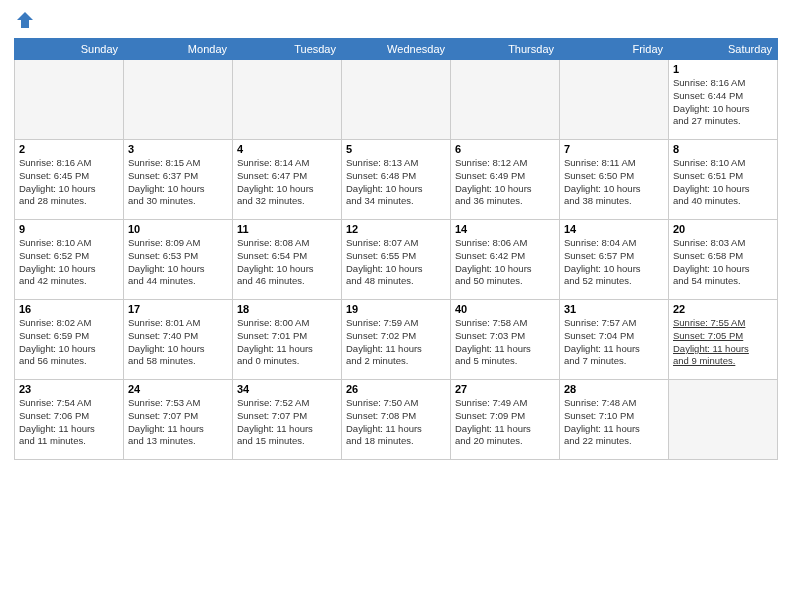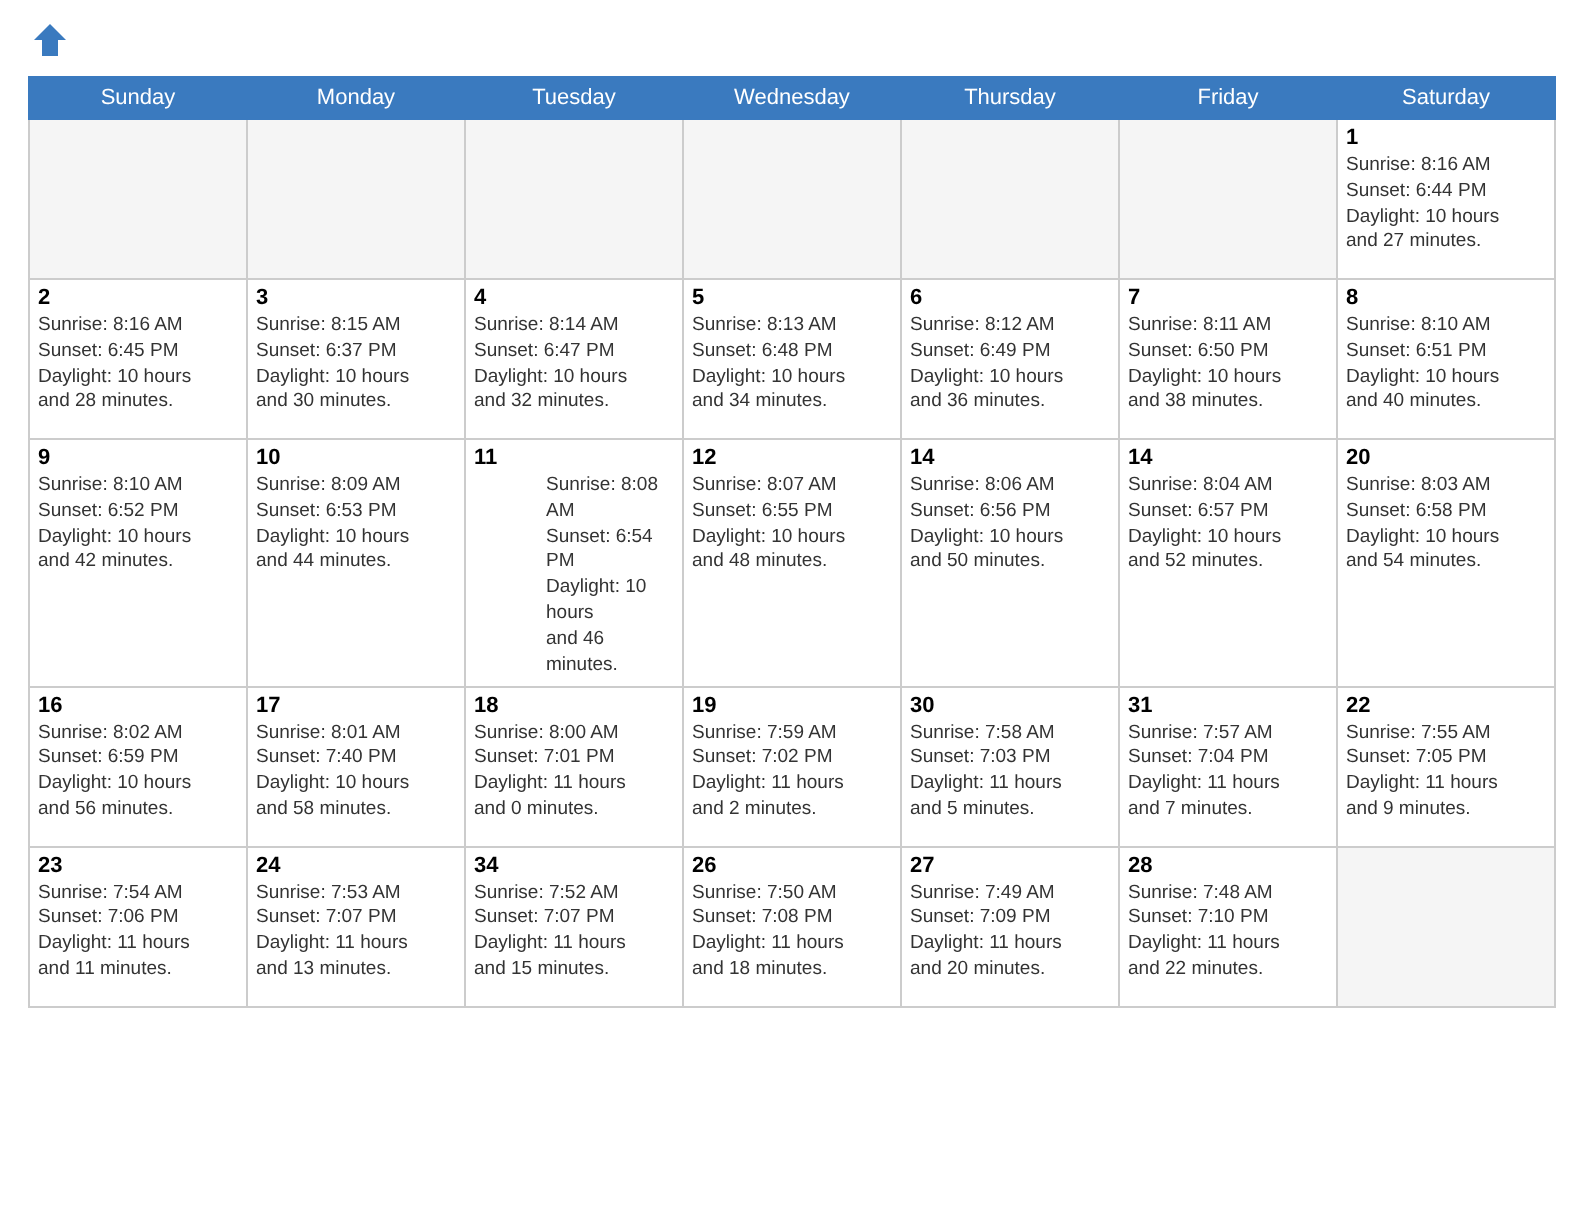--- a/index.html
+++ b/index.html
@@ -50,21 +50,21 @@
       color: #555;
     }
     .calendar {
       width: 100%;
       border-collapse: collapse;
       font-size: 9.5px;
     }
     .calendar th {
       background: #3a7abf;
       color: #fff;
-      text-align: center;
+      text-align: right;
       padding: 4px 5px;
       font-size: 11px;
       font-weight: normal;
       border: 1px solid #3a7abf;
     }
     .calendar td {
       vertical-align: top;
       border: 1px solid #ccc;
       padding: 3px 4px;
       height: 80px;
@@ -197,36 +197,36 @@
           </td>
           <td>
             <span class="day-num">10</span>
             <div class="day-info" style="white-space: pre-wrap;">Sunrise: 8:09 AM
 Sunset: 6:53 PM
 Daylight: 10 hours
 and 44 minutes.</div>
           </td>
           <td>
             <span class="day-num">11</span>
-            <div class="day-info" style="white-space: pre-wrap; margin-left: 36px;">Sunrise: 8:08 AM
+            <div class="day-info" style="white-space: pre-wrap;">Sunrise: 8:08 AM
 Sunset: 6:54 PM
 Daylight: 10 hours
 and 46 minutes.</div>
           </td>
           <td>
             <span class="day-num">12</span>
             <div class="day-info" style="white-space: pre-wrap;">Sunrise: 8:07 AM
 Sunset: 6:55 PM
 Daylight: 10 hours
 and 48 minutes.</div>
           </td>
           <td>
             <span class="day-num">14</span>
             <div class="day-info" style="white-space: pre-wrap;">Sunrise: 8:06 AM
-Sunset: 6:56 PM
+Sunset: 6:42 PM
 Daylight: 10 hours
 and 50 minutes.</div>
           </td>
           <td>
             <span class="day-num">14</span>
             <div class="day-info" style="white-space: pre-wrap;">Sunrise: 8:04 AM
 Sunset: 6:57 PM
 Daylight: 10 hours
 and 52 minutes.</div>
           </td>
@@ -261,36 +261,36 @@
 and 0 minutes.</div>
           </td>
           <td>
             <span class="day-num">19</span>
             <div class="day-info" style="white-space: pre-wrap;">Sunrise: 7:59 AM
 Sunset: 7:02 PM
 Daylight: 11 hours
 and 2 minutes.</div>
           </td>
           <td>
-            <span class="day-num">30</span>
+            <span class="day-num">40</span>
             <div class="day-info" style="white-space: pre-wrap;">Sunrise: 7:58 AM
 Sunset: 7:03 PM
 Daylight: 11 hours
 and 5 minutes.</div>
           </td>
           <td>
             <span class="day-num">31</span>
             <div class="day-info" style="white-space: pre-wrap;">Sunrise: 7:57 AM
 Sunset: 7:04 PM
 Daylight: 11 hours
 and 7 minutes.</div>
           </td>
           <td>
             <span class="day-num">22</span>
-            <div class="day-info" style="white-space: pre-wrap;">Sunrise: 7:55 AM
+            <div class="day-info" style="white-space: pre-wrap; text-decoration: underline;">Sunrise: 7:55 AM
 Sunset: 7:05 PM
 Daylight: 11 hours
 and 9 minutes.</div>
           </td>
         </tr>
         <tr>
           <td>
             <span class="day-num">23</span>
             <div class="day-info" style="white-space: pre-wrap;">Sunrise: 7:54 AM
 Sunset: 7:06 PM

